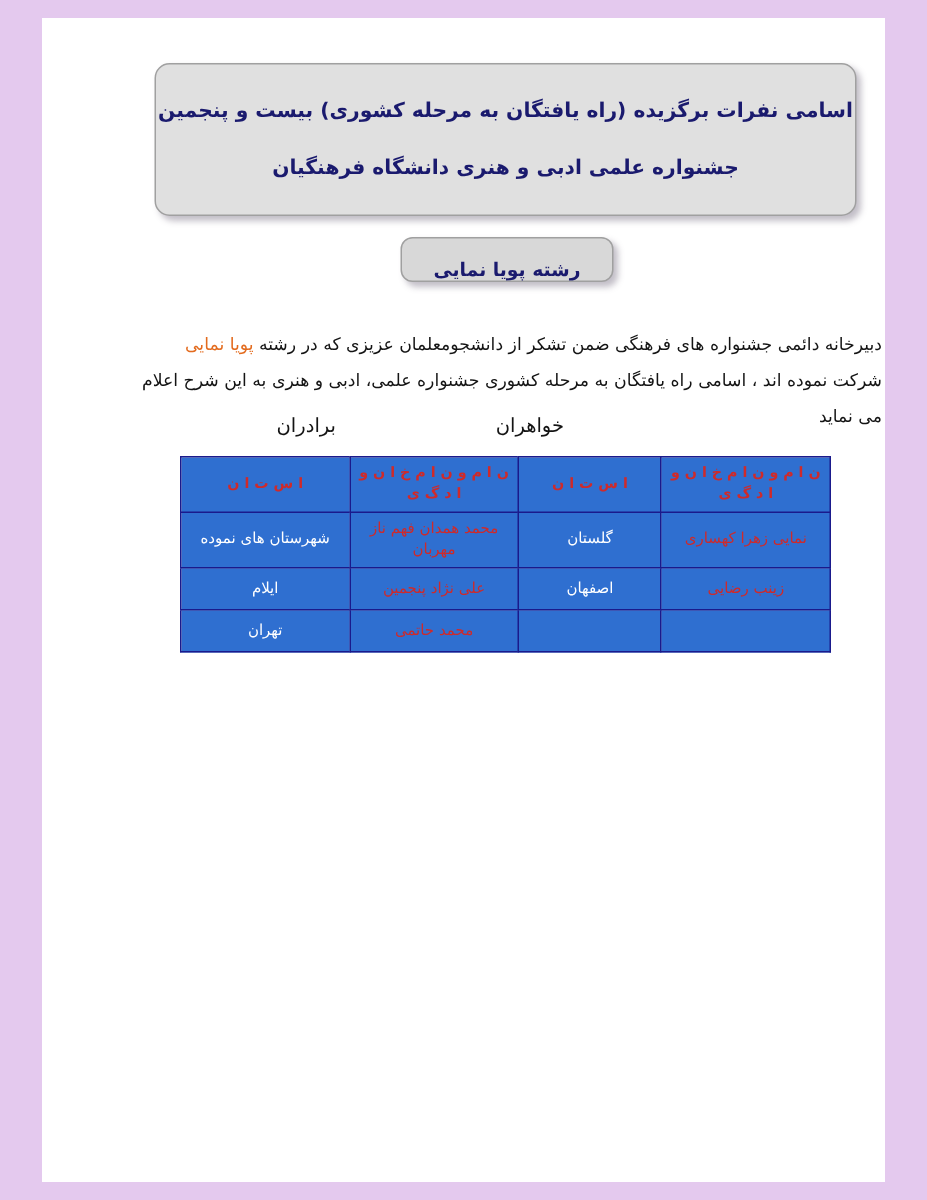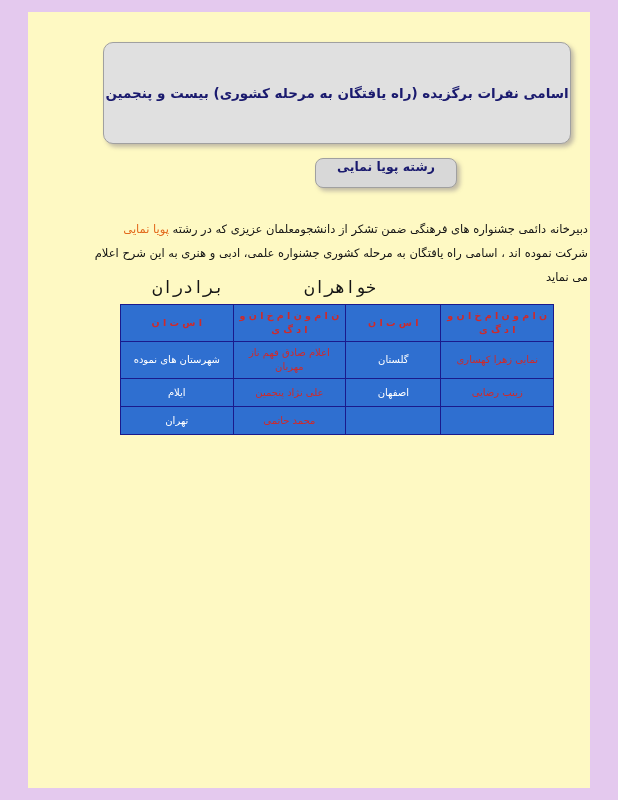--- a/index.html
+++ b/index.html
@@ -19,21 +19,21 @@
     height: 800px;
     background: #e4c9ee;
     box-sizing: border-box;
   }
   .inner-frame {
     position: absolute;
     left: 28px;
     top: 12px;
     width: 562px;
     height: 776px;
-    background: #fef9c3;
+    background: #ffffff;
     box-sizing: border-box;
   }
 
   
   .title-banner {
     position: absolute;
     left: 75px;
     top: 30px;
     width: 468px;
     height: 102px;
@@ -66,24 +66,23 @@
     position: absolute;
     left: 239px;
     top: 146px;
     width: 142px;
     height: 30px;
     background: #d8d8d8;
     border: 1px solid #a0a0a0;
     border-radius: 8px;
     box-shadow: 3px 3px 4px rgba(120,110,130,0.45);
     display: flex;
-    align-items: flex-start;
+    align-items: flex-end;
     justify-content: center;
     box-sizing: border-box;
-    margin-left: 48px;
   }
   .subject-chip span {
     color: #1a1a6e;
     font-weight: bold;
     font-size: 12.5px;
     direction: rtl;
   }
 
   
   .paragraph {
@@ -107,24 +106,23 @@
     left: 92px;
     top: 265px;
     width: 434px;
     height: 20px;
     direction: rtl;
   }
   .gender-label {
     position: absolute;
     top: 0;
     color: #141414;
-    font-size: 17px;
+    font-size: 13px;
     font-weight: normal;
     direction: rtl;
-    font-family: Liberation Mono, monospace;
   }
   .gender-sisters { right: 178px; }
   .gender-brothers { right: 330px; }
 
   
   .table-wrap {
     position: absolute;
     left: 92px;
     top: 292px;
     width: 434px;
@@ -165,20 +163,21 @@
   }
 </style>
 </head>
 <body>
 
 <div class="page">
   <div class="inner-frame">
 
     <div class="title-banner">
       <div class="title-line">اسامی نفرات برگزیده (راه یافتگان به  مرحله کشوری) بیست و پنجمین</div>
+      <div class="title-line second">جشنواره علمی ادبی و هنری دانشگاه فرهنگیان</div>
     </div>
 
     <div class="subject-chip">
       <span>رشته پویا نمایی</span>
     </div>
 
     <div class="paragraph">
       <span>دبیرخانه دائمی جشنواره های فرهنگی ضمن تشکر از دانشجومعلمان عزیزی که در رشته </span><span class="hl">پویا نمایی</span><span>  شرکت نموده اند ، اسامی راه یافتگان به مرحله کشوری جشنواره علمی، ادبی و هنری به این شرح اعلام می نماید</span>
     </div>
 
@@ -194,21 +193,21 @@
             <th style="width:26%">ن ا م  و  ن ا م   خ ا ن و ا د گ ی</th>
             <th style="width:22%">ا س ت ا ن</th>
             <th style="width:26%">ن ا م  و  ن ا م   خ ا ن و ا د گ ی</th>
             <th style="width:26%">ا س ت ا ن</th>
           </tr>
         </thead>
         <tbody>
           <tr>
             <td class="name-cell">نمایی زهرا کهساری</td>
             <td class="prov-cell">گلستان</td>
-            <td class="name-cell">اعلام صادق فهم ناز مهربان</td>
+            <td class="name-cell">محمد همدان فهم ناز مهربان</td>
             <td class="prov-cell">شهرستان های نموده</td>
           </tr>
           <tr>
             <td class="name-cell">زینب رضایی</td>
             <td class="prov-cell">اصفهان</td>
             <td class="name-cell">علی نژاد پنجمین</td>
             <td class="prov-cell">ایلام</td>
           </tr>
           <tr>
             <td class="empty-cell"></td>

